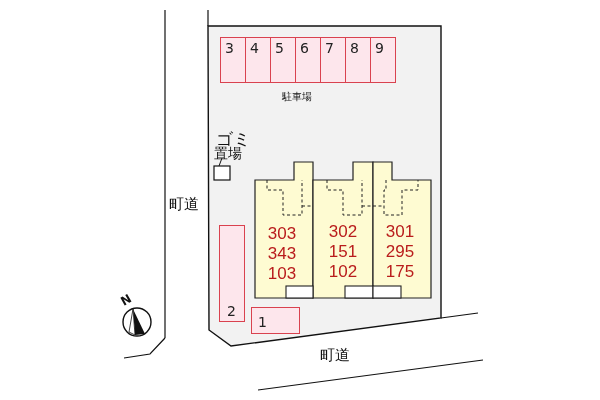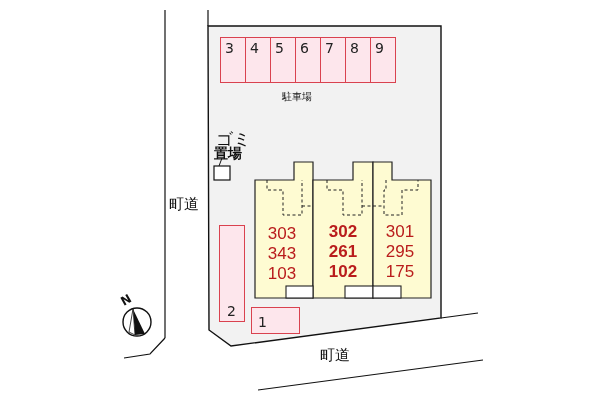--- a/index.html
+++ b/index.html
@@ -87,32 +87,32 @@
 <div class="park" style="left:219px;top:225px;width:26px;height:97px;">
   <span class="num" style="left:7px;top:78px;">2</span>
 </div>
 
 <div class="park" style="left:251px;top:307px;width:49px;height:27px;">
   <span class="num" style="left:6px;top:7px;">1</span>
 </div>
 
 <span class="lbl" style="left:282px;top:92px;font-size:10px;">駐車場</span>
 <span class="lbl" style="left:216px;top:131px;font-size:17px;">ゴミ</span>
-<span class="lbl" style="left:214px;top:146px;font-size:14px;font-weight:bold;">置場</span>
+<span class="lbl" style="left:214px;top:146px;font-size:14px;">置場</span>
 <span class="lbl" style="left:169px;top:197px;font-size:15px;">町道</span>
 <span class="lbl" style="left:320px;top:348px;font-size:15px;">町道</span>
 <span class="lbl" style="left:121px;top:294px;font-size:12px;font-weight:bold;transform:rotate(-30deg);">N</span>
 
 <div class="room-col" style="left:259px;top:224px;width:46px;">
   <div>303</div>
   <div>343</div>
   <div>103</div>
 </div>
-<div class="room-col" style="left:320px;top:222px;width:46px;font-weight:bold;">
+<div class="room-col" style="left:320px;top:222px;width:46px;">
   <div>302</div>
-  <div>261</div>
+  <div>151</div>
   <div>102</div>
 </div>
 <div class="room-col" style="left:377px;top:222px;width:46px;">
   <div>301</div>
   <div>295</div>
   <div>175</div>
 </div>
 
 </body></html>

